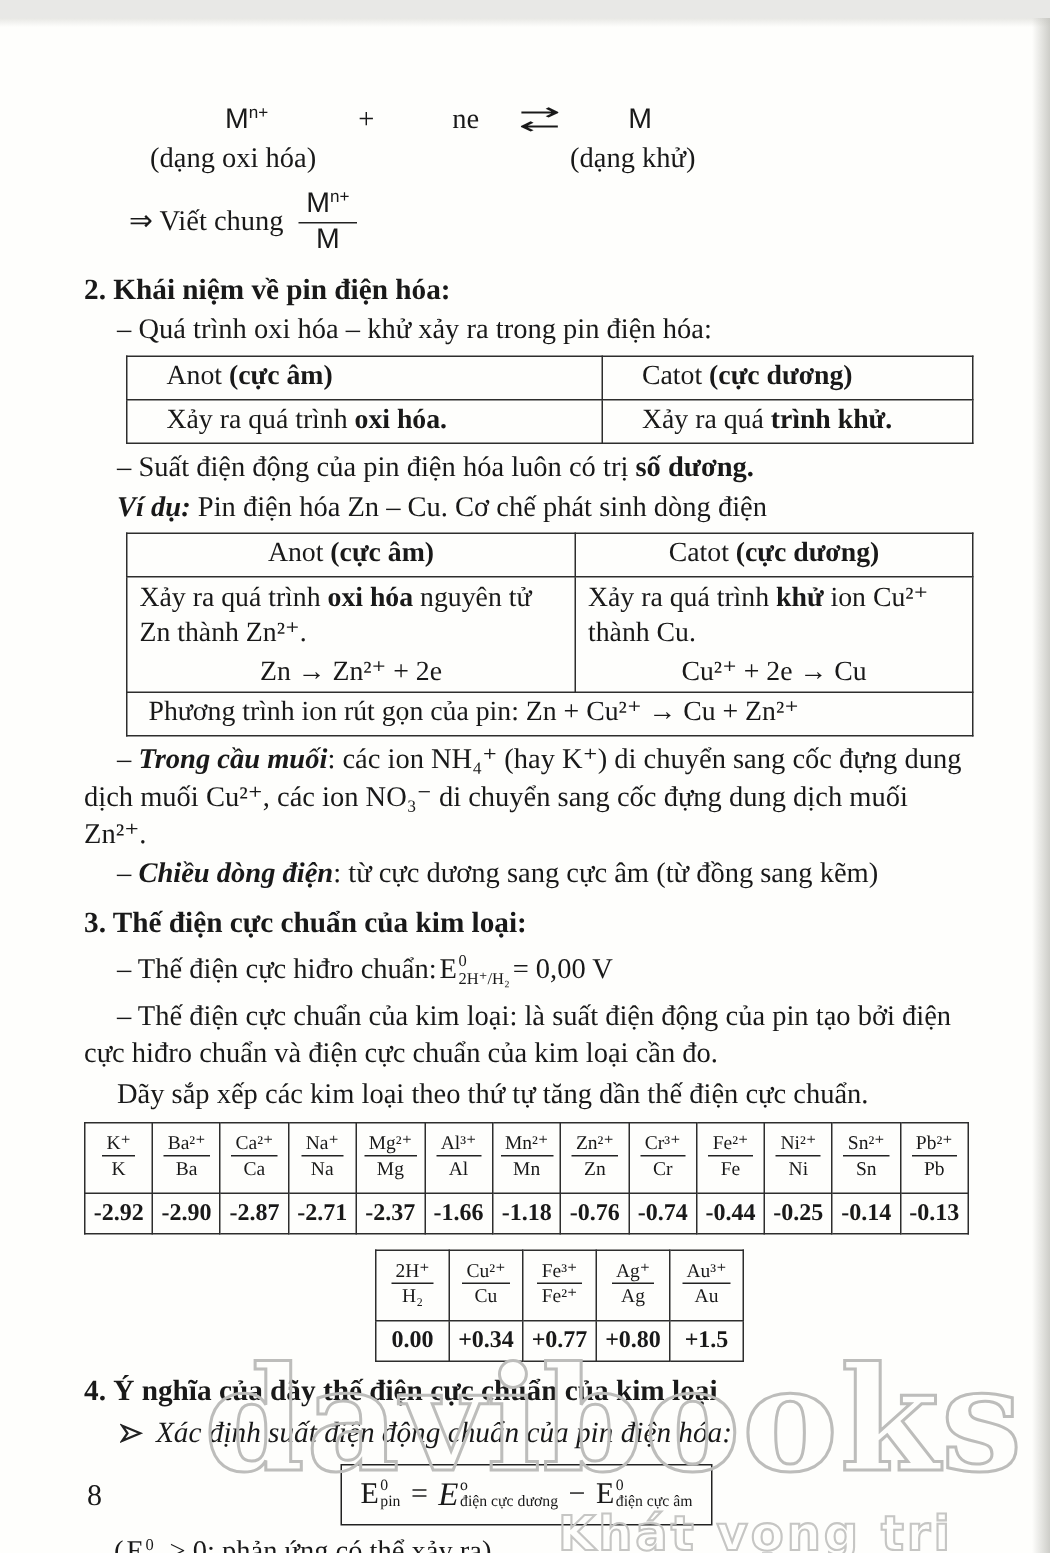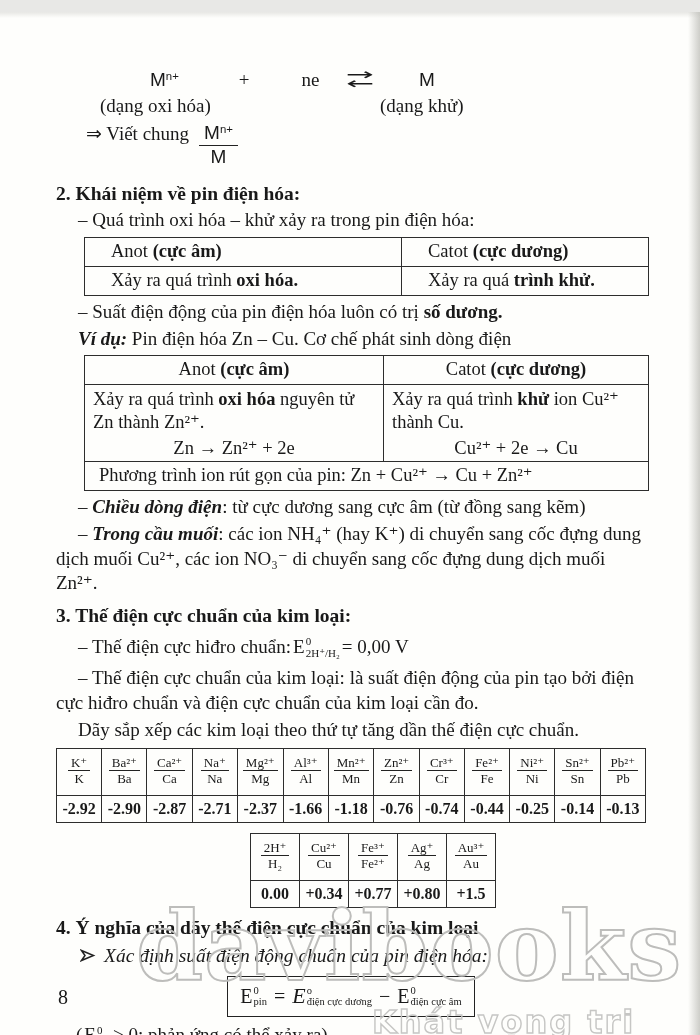--- a/index.html
+++ b/index.html
@@ -25,21 +25,21 @@
   .eq-ne{margin-left:52px;}
   .eq-arrows{display:inline-flex;flex-direction:column;margin-left:34px;line-height:.55;
     font-family:"DejaVu Sans",sans-serif;font-size:16px;}
   .eq-arrows span{display:block;transform:scaleX(2.1);transform-origin:center;}
   .eq-m2{margin-left:52px;font-family:"Liberation Sans",sans-serif;}
   .eq-labels{position:relative;height:26px;}
   .eq-lab1{position:absolute;left:44px;top:0;}
   .eq-lab2{position:absolute;left:324px;top:0;}
 
   
-  .vietchung{display:flex;align-items:flex-start;height:52px;margin:2px 0 2px 30px;}
+  .vietchung{display:flex;align-items:center;height:52px;margin:2px 0 2px 30px;}
   .frac{display:inline-block;text-align:center;margin-left:10px;
     font-family:"Liberation Sans","DejaVu Sans",sans-serif;line-height:1.15;}
   .frac .num{display:block;border-bottom:1.6px solid #222;padding:0 5px 1px;}
   .frac .den{display:block;}
 
   .h{font-weight:bold;margin:7px 0 2px 0;font-size:19.5px;}
   .para{margin:2px 0;text-indent:22px;}
   .para.tight{margin:1px 0;}
 
   
@@ -152,22 +152,22 @@
           <span><span>Xảy ra quá trình </span><span class="b">khử</span><span> ion Cu²⁺ thành Cu.</span></span>
           <div class="cell-eq">Cu²⁺ + 2e → Cu</div>
         </td>
       </tr>
       <tr>
         <td class="fcell" colspan="2">Phương trình ion rút gọn của pin: Zn + Cu²⁺ → Cu + Zn²⁺</td>
       </tr>
     </tbody>
       </table>
 
+    <div class="para"><span>– </span><span class="bi">Trong cầu muối</span><span>: các ion NH₄⁺ (hay K⁺) di chuyển sang cốc đựng dung dịch muối Cu²⁺, các ion NO₃⁻ di chuyển sang cốc đựng dung dịch muối Zn²⁺.</span></div>
     <div class="para"><span>– </span><span class="bi">Chiều dòng điện</span><span>: từ cực dương sang cực âm (từ đồng sang kẽm)</span></div>
-    <div class="para"><span>– </span><span class="bi">Trong cầu muối</span><span>: các ion NH₄⁺ (hay K⁺) di chuyển sang cốc đựng dung dịch muối Cu²⁺, các ion NO₃⁻ di chuyển sang cốc đựng dung dịch muối Zn²⁺.</span></div>
 
     <div class="h">3. Thế điện cực chuẩn của kim loại:</div>
 
     <div class="hline">
       <span class="lead">– Thế điện cực hiđro chuẩn: </span>
       <span class="eterm">
         <span>E</span>
         <span class="stack">
           <span>0</span>
           <span>2H⁺/H₂</span>

